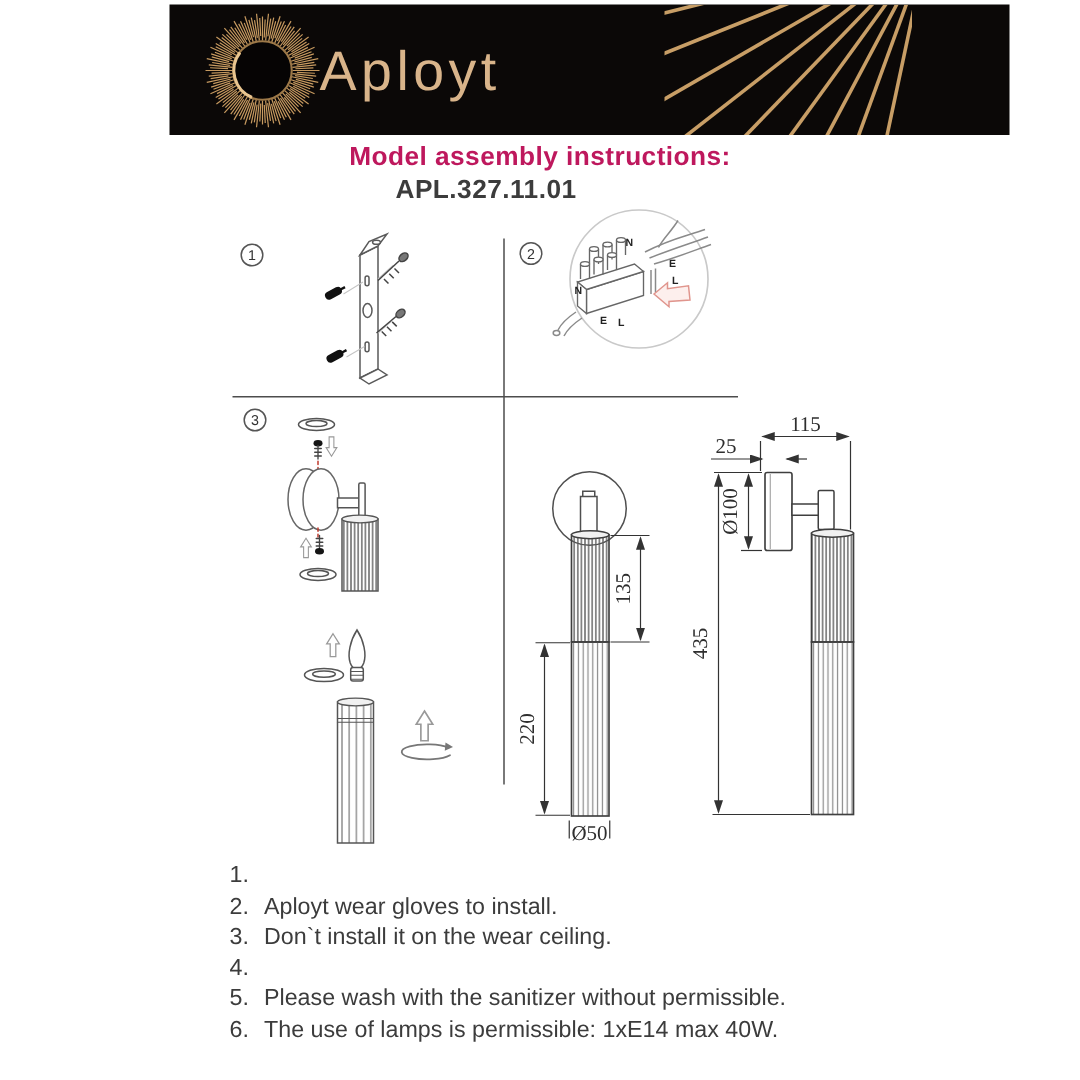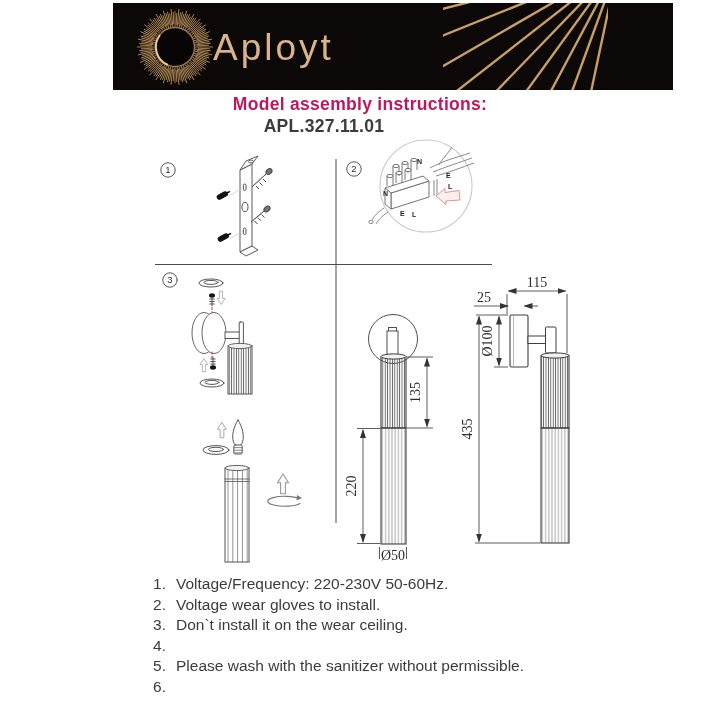--- a/index.html
+++ b/index.html
@@ -356,33 +356,33 @@
       <line x1="540" y1="543" x2="475" y2="543"></line>
       <line x1="479" y1="316.5" x2="479" y2="541.5" marker-start="url(#arr)" marker-end="url(#arr)"></line>
     </g>
     <text class="dim" text-anchor="middle" transform="rotate(-90 471.5 429)" x="471.5" y="429">435</text>
   </g>
 </svg>
 
 <div class="abs ilist">
   <div class="irow">
     <span class="inum">1.</span>
-    <span>Voltage/Frequency: 220-230V 50-60Hz.</span>
   </div>
   <div class="irow">
     <span class="inum">2.</span>
-    <span>Voltage wear gloves to install.</span>
+    <span>Aployt wear gloves to install.</span>
   </div>
   <div class="irow">
     <span class="inum">3.</span>
     <span>Don`t install it on the wear ceiling.</span>
   </div>
   <div class="irow">
     <span class="inum">4.</span>
   </div>
   <div class="irow">
     <span class="inum">5.</span>
     <span>Please wash with the sanitizer without permissible.</span>
   </div>
   <div class="irow">
     <span class="inum">6.</span>
+    <span>The use of lamps is permissible: 1xE14 max 40W.</span>
   </div>
 </div>
 
 </body></html>

